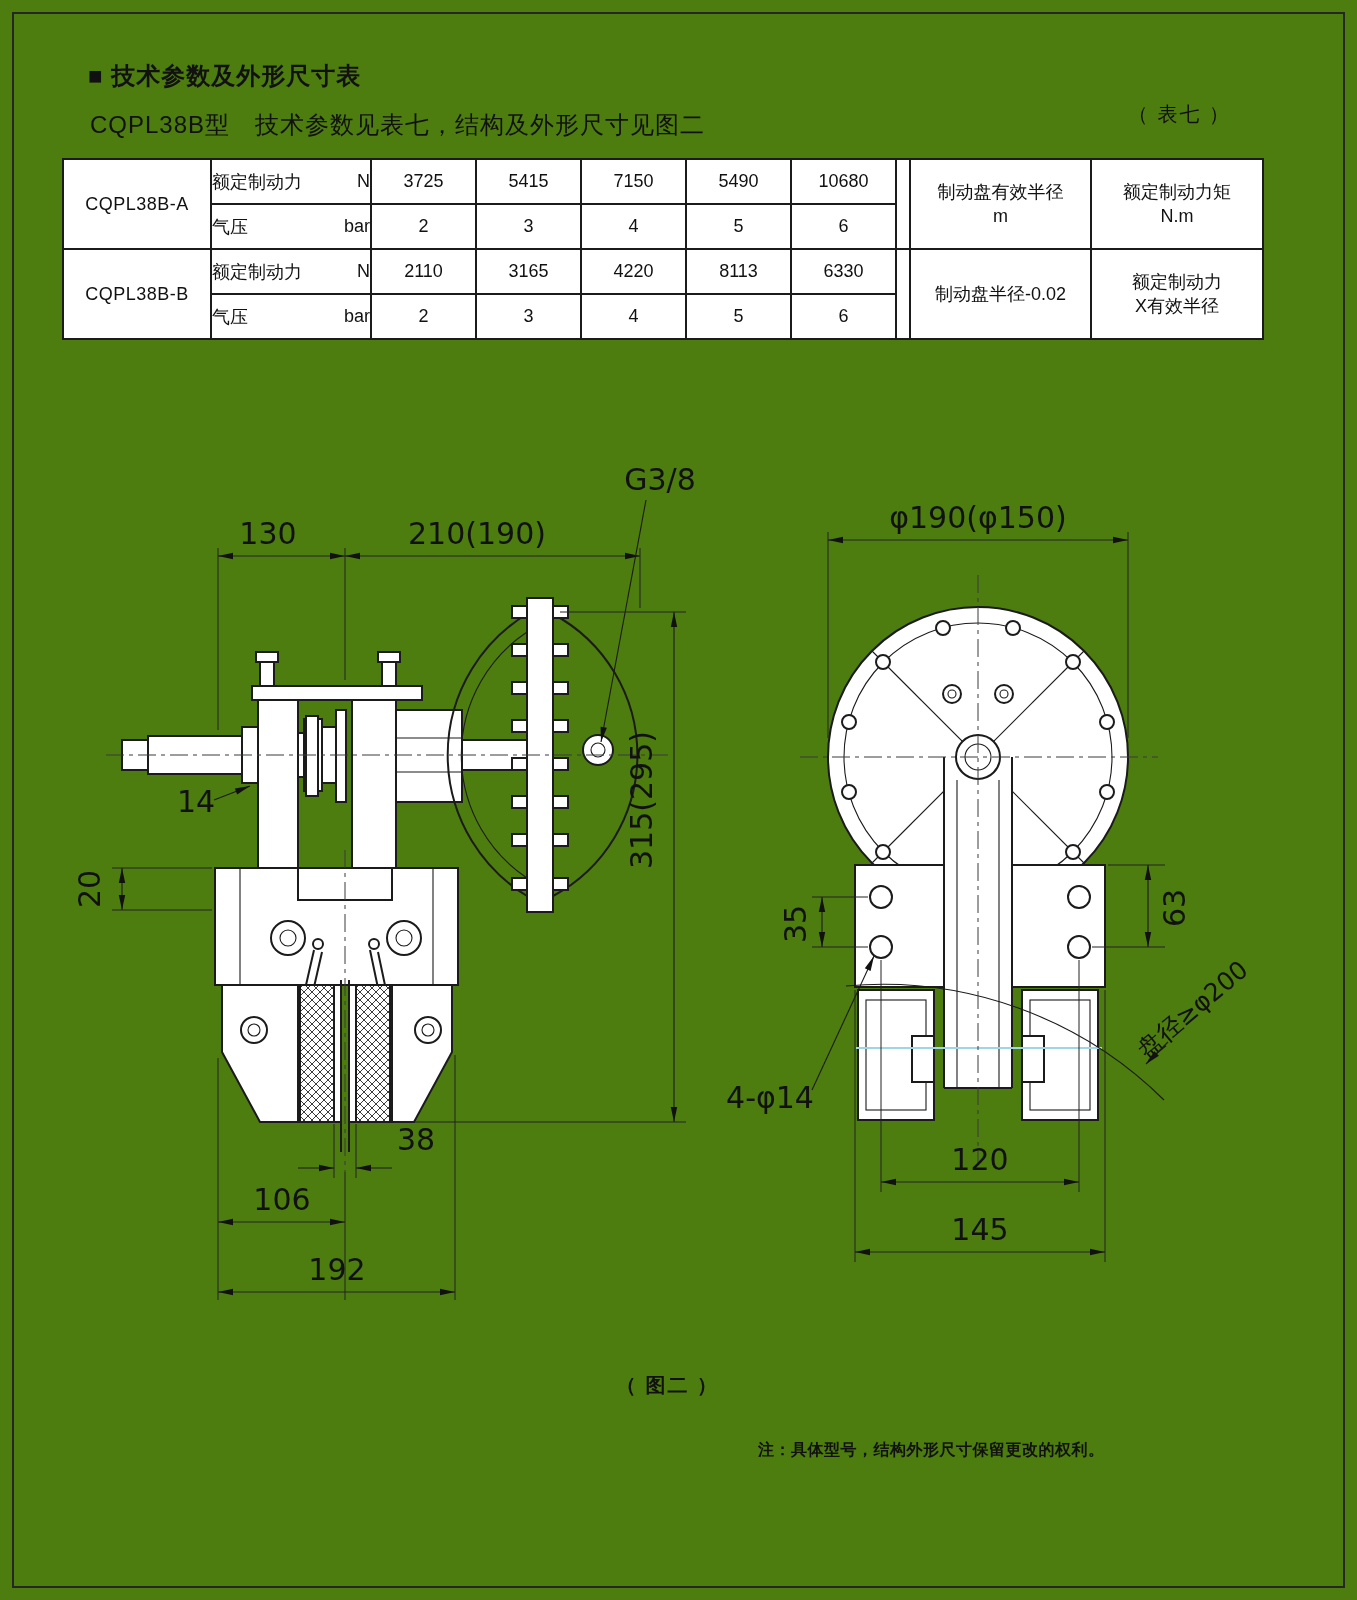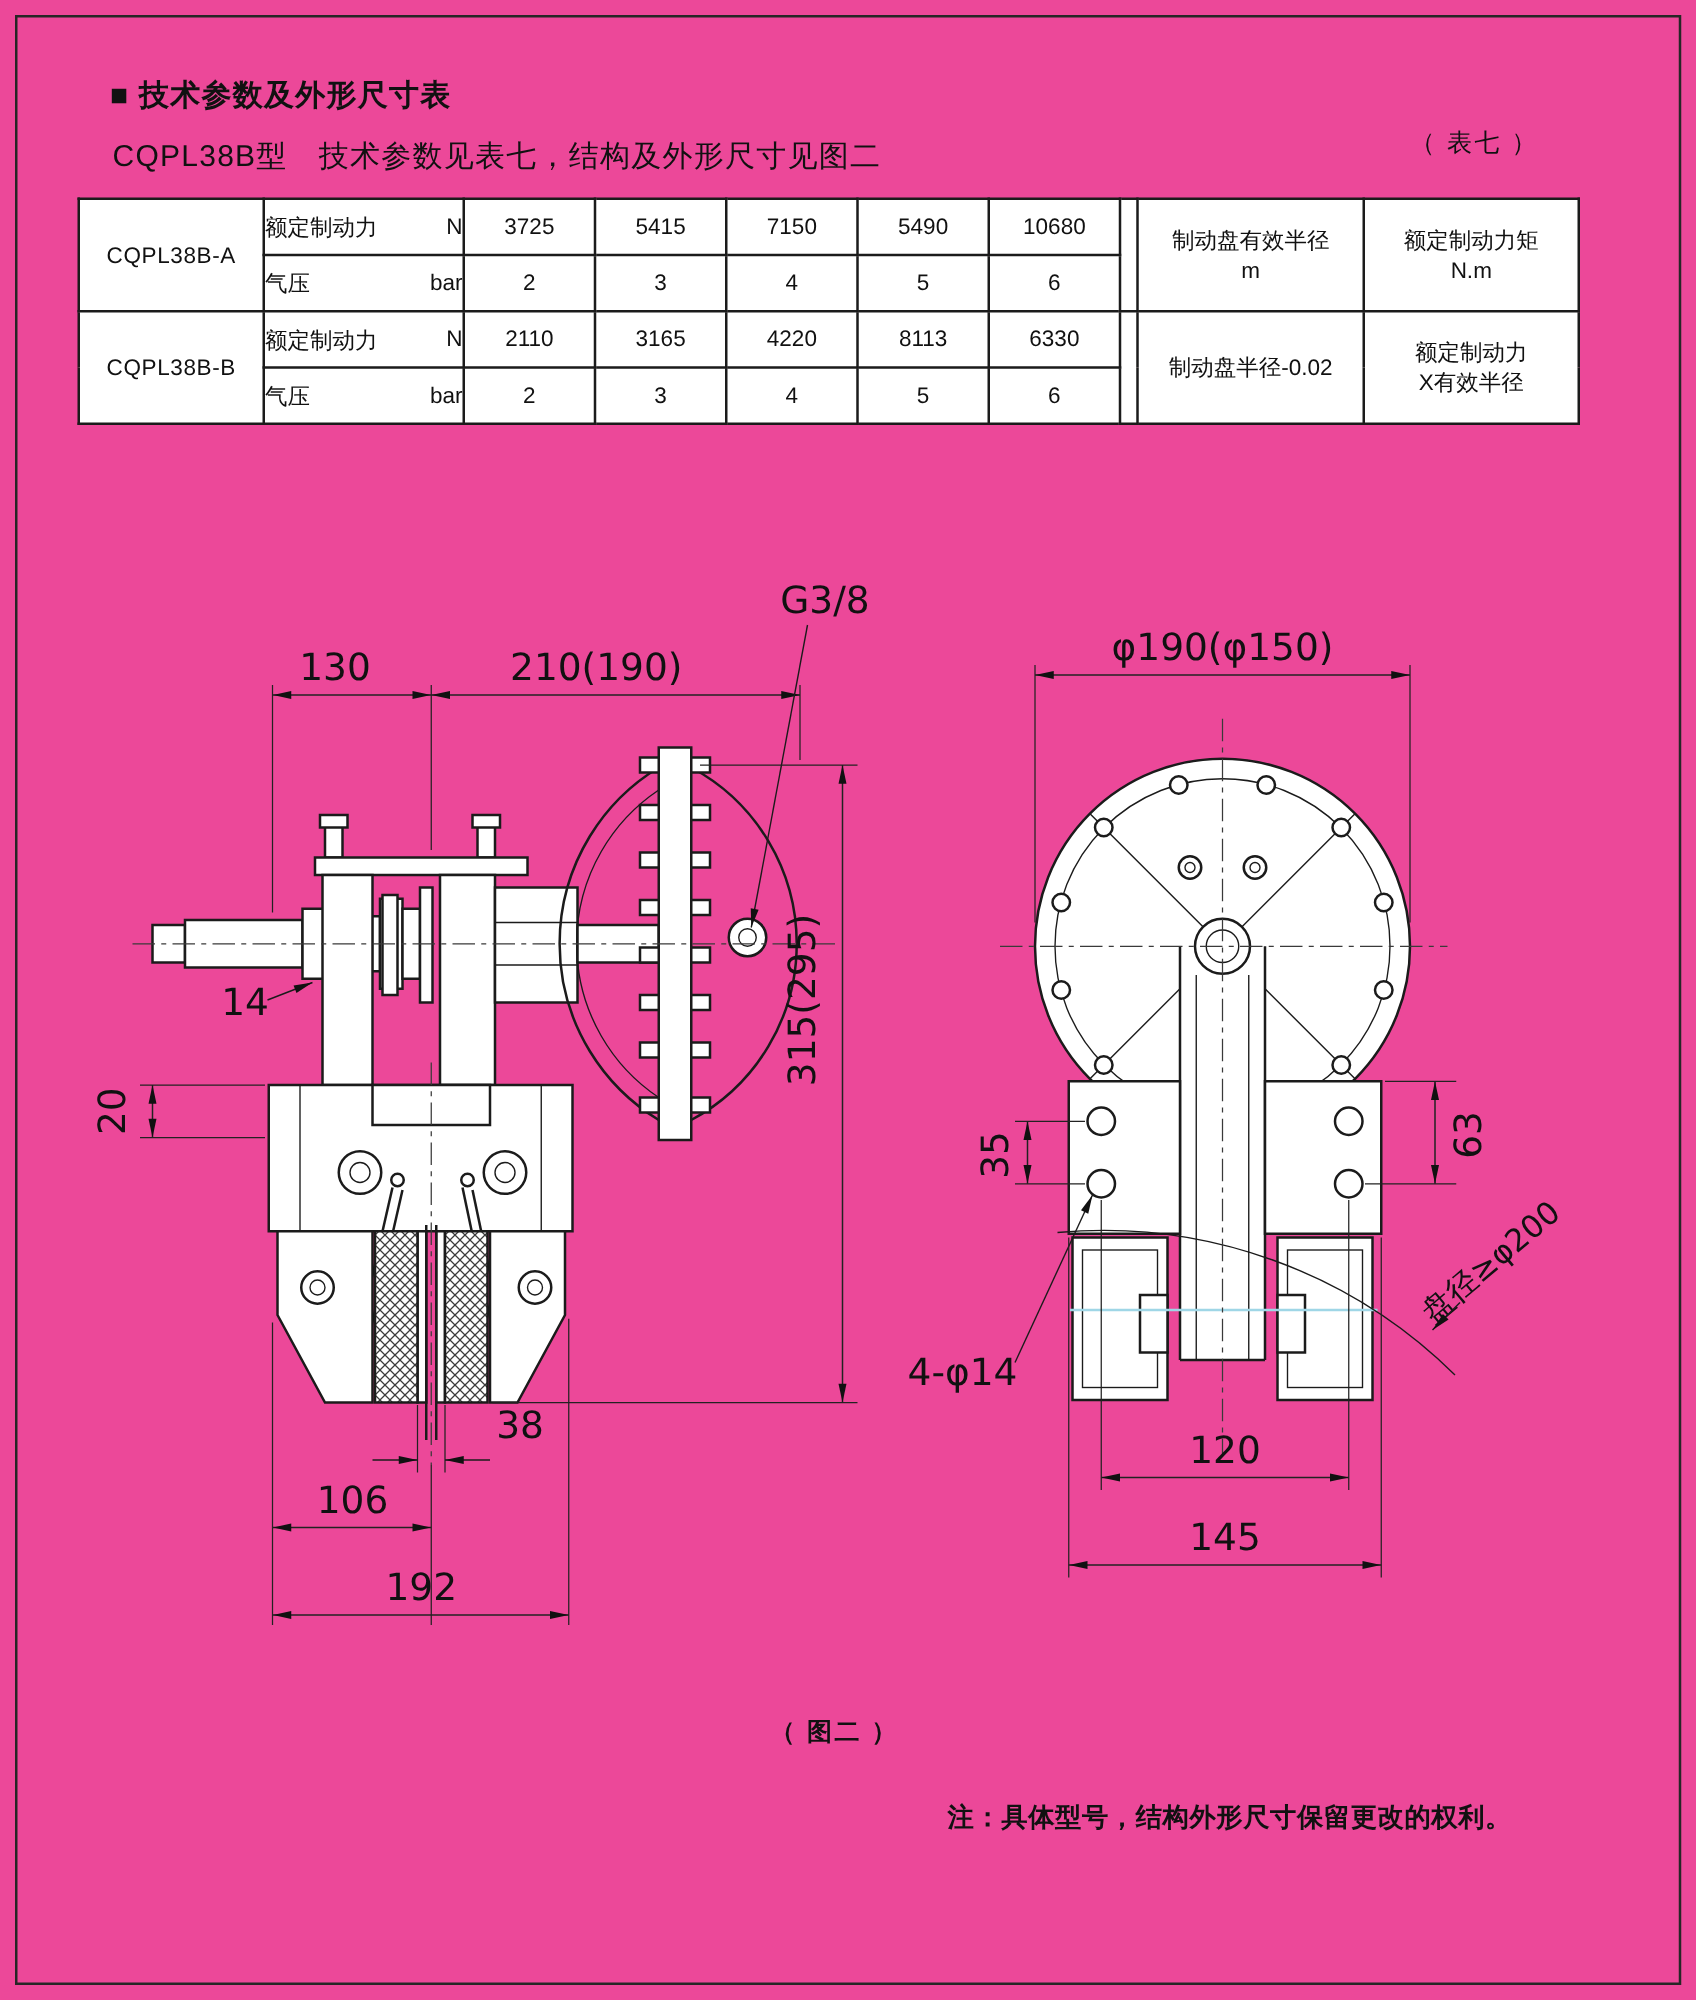--- a/index.html
+++ b/index.html
@@ -2,21 +2,21 @@
 <html><head>
 <meta charset="utf-8">
 <style>
   * { margin:0; padding:0; box-sizing:border-box; }
   html,body { background:#ffffff; }
   body {
     width:1357px; height:1600px;
     font-family:"Liberation Sans", sans-serif;
     color:#111;
   }
-  .page { position:relative; width:1357px; height:1600px; background:#ec4899; overflow:hidden; }
+  .page { position:relative; width:1357px; height:1600px; background:#4d7c0f; overflow:hidden; }
   .frame { position:absolute; inset:12px; border:2px solid #262626; pointer-events:none; }
 
   .title { position:absolute; left:88px; top:60px; font-size:24px; font-weight:bold; letter-spacing:1px; }
   .subtitle { position:absolute; left:90px; top:109px; font-size:24px; letter-spacing:1px; }
   .table-tag { position:absolute; left:1128px; top:101px; font-size:20px; letter-spacing:2px; }
 
   table.params { position:absolute; left:62px; top:158px; width:1200px; border-collapse:collapse; table-layout:fixed; }
   table.params td {
     border:2px solid #1b1b1b; height:45px;
     font-size:18px; text-align:center; vertical-align:middle; padding:0;
@@ -32,21 +32,21 @@
   .fig text.cn { font-size:25px; }
   .fig .ln  { stroke:#1b1b1b; stroke-width:2; fill:none; }
   .fig .fw  { stroke:#1b1b1b; stroke-width:2; fill:#ffffff; }
   .fig .tn  { stroke:#1b1b1b; stroke-width:1.1; fill:none; }
   .fig .cl  { stroke:#3a3a3a; stroke-width:1; fill:none; stroke-dasharray:18 5 4 5; }
   .fig .ext { stroke:#222; stroke-width:1; fill:none; }
   .fig .dim { stroke:#222; stroke-width:1.2; fill:none; }
 
   .bracket-note { position:absolute; left:616px; top:1318px; font-size:27px; font-weight:700; letter-spacing:1px; }
   .figure-label { position:absolute; left:616px; top:1372px; font-size:20px; letter-spacing:2px;font-weight:bold; }
-  .footer-note  { position:absolute; left:758px; top:1440px; font-size:21px; font-weight:700; letter-spacing:.5px; }
+  .footer-note  { position:absolute; left:758px; top:1440px; font-size:16px; font-weight:700; letter-spacing:.5px; }
 </style>
 </head>
 <body>
 
 <div class="page">
   <div class="frame"></div>
 
   <h1 class="title">■ 技术参数及外形尺寸表</h1>
   <div class="subtitle">CQPL38B型　技术参数见表七，结构及外形尺寸见图二</div>
   <div class="table-tag">（ 表七 ）</div>

